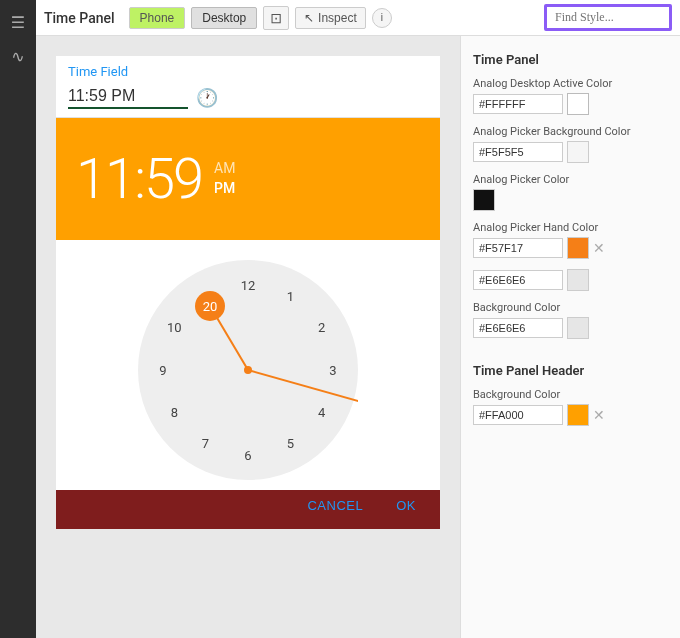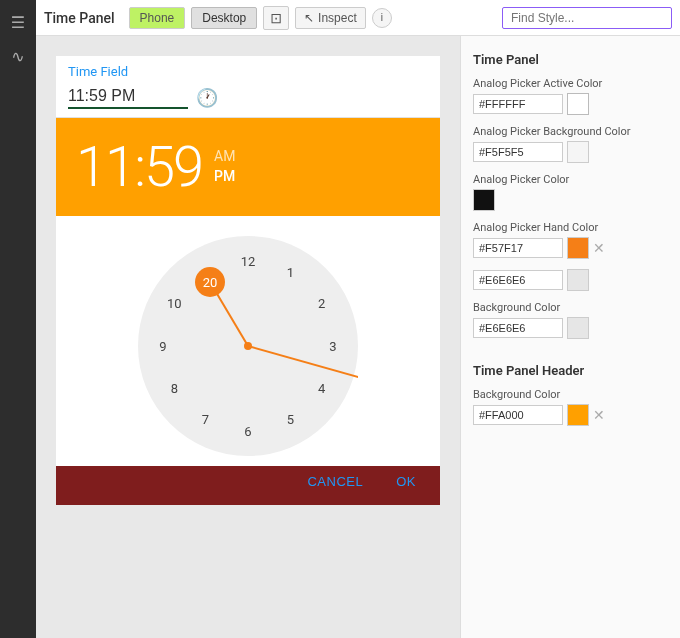--- a/index.html
+++ b/index.html
@@ -96,27 +96,28 @@
       background: #f5f5f5;
       color: #666;
       font-size: 11px;
       display: flex;
       align-items: center;
       justify-content: center;
       cursor: pointer;
     }
     .toolbar-find {
       margin-left: auto;
-      border: 1px solid #8b5cf6;
+      border: 3px solid #8b5cf6;
       padding: 3px 8px;
       font-size: 12px;
       color: #999;
       background: #fff;
       border-radius: 2px;
-      width: 170px;
+      width: 128px;
+      font-family: Liberation Serif, serif;
     }
 
     
     .content {
       flex: 1;
       display: flex;
       overflow: hidden;
     }
 
     
@@ -165,21 +166,21 @@
     }
 
     
     .time-picker-panel {
       background: #fff;
       overflow: hidden;
     }
 
     .time-picker-header {
       background: #FFA000;
-      padding: 16px 20px;
+      padding: 28px 20px;
       display: flex;
       align-items: center;
       gap: 4px;
     }
     .time-display {
       font-size: 56px;
       font-weight: 300;
       color: #fff;
       letter-spacing: -2px;
     }
@@ -398,21 +399,21 @@
           </div>
         </div>
       </div>
     </div>
 
     <div class="right-panel">
       <div class="panel-section-title">Time Panel</div>
 
       <div id="props-container">
           <div class="prop-row">
-            <div class="prop-label">Analog Picker Active Color</div>
+            <div class="prop-label">Analog Desktop Active Color</div>
             <div class="prop-input-row">
               <input class="prop-input" value="#FFFFFF" style="">
               <div class="color-swatch" style="background: rgb(255, 255, 255); border: 1px solid rgb(187, 187, 187);"></div>
             </div>
           </div>
           <div class="prop-row">
             <div class="prop-label">Analog Picker Background Color</div>
             <div class="prop-input-row">
               <input class="prop-input" value="#F5F5F5" style="">
               <div class="color-swatch" style="background: rgb(245, 245, 245);"></div>

